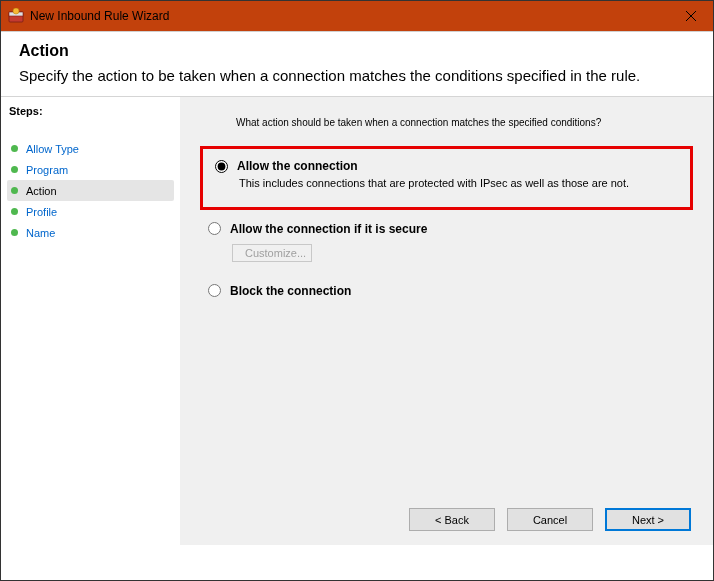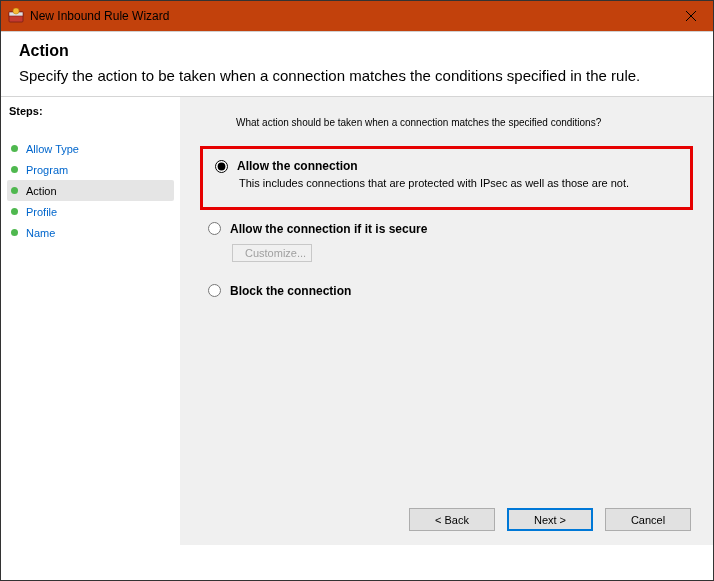--- a/index.html
+++ b/index.html
@@ -105,17 +105,17 @@
 
     <div class="option" style="margin-top:12px">
       <div class="opt-head">
         <input type="radio" name="action" style="">
         <label>Block the connection</label>
       </div>
     </div>
 
     <div class="footer">
       <button class="btn">&lt; Back</button>
+      <button class="btn">Cancel</button>
       <button class="btn primary">Next &gt;</button>
-      <button class="btn">Cancel</button>
     </div>
   </div>
 </div>
 
 </body></html>

